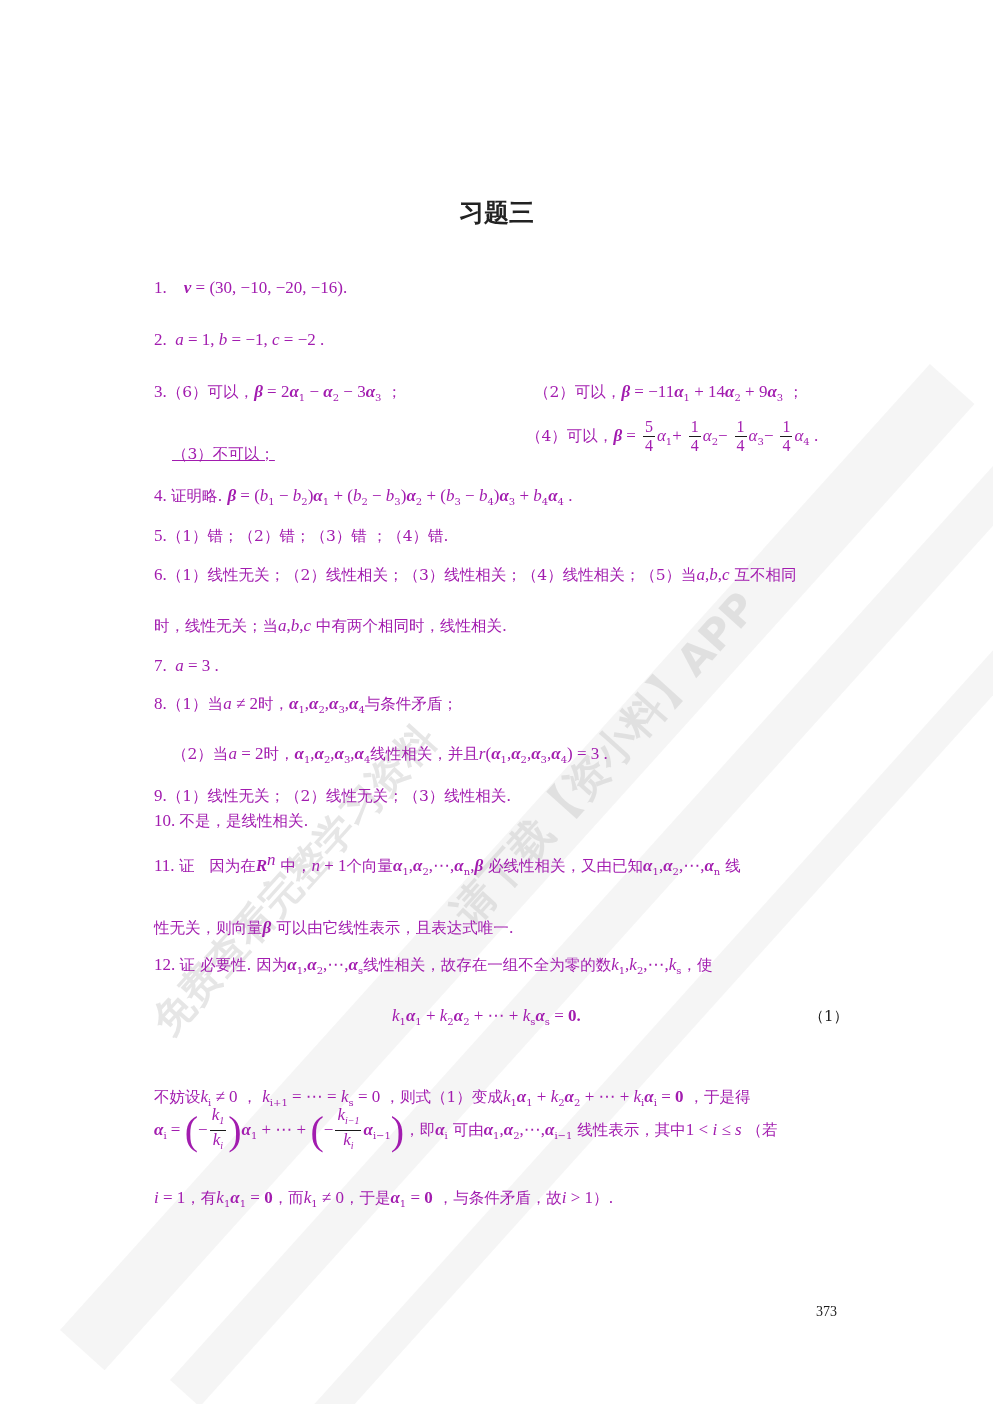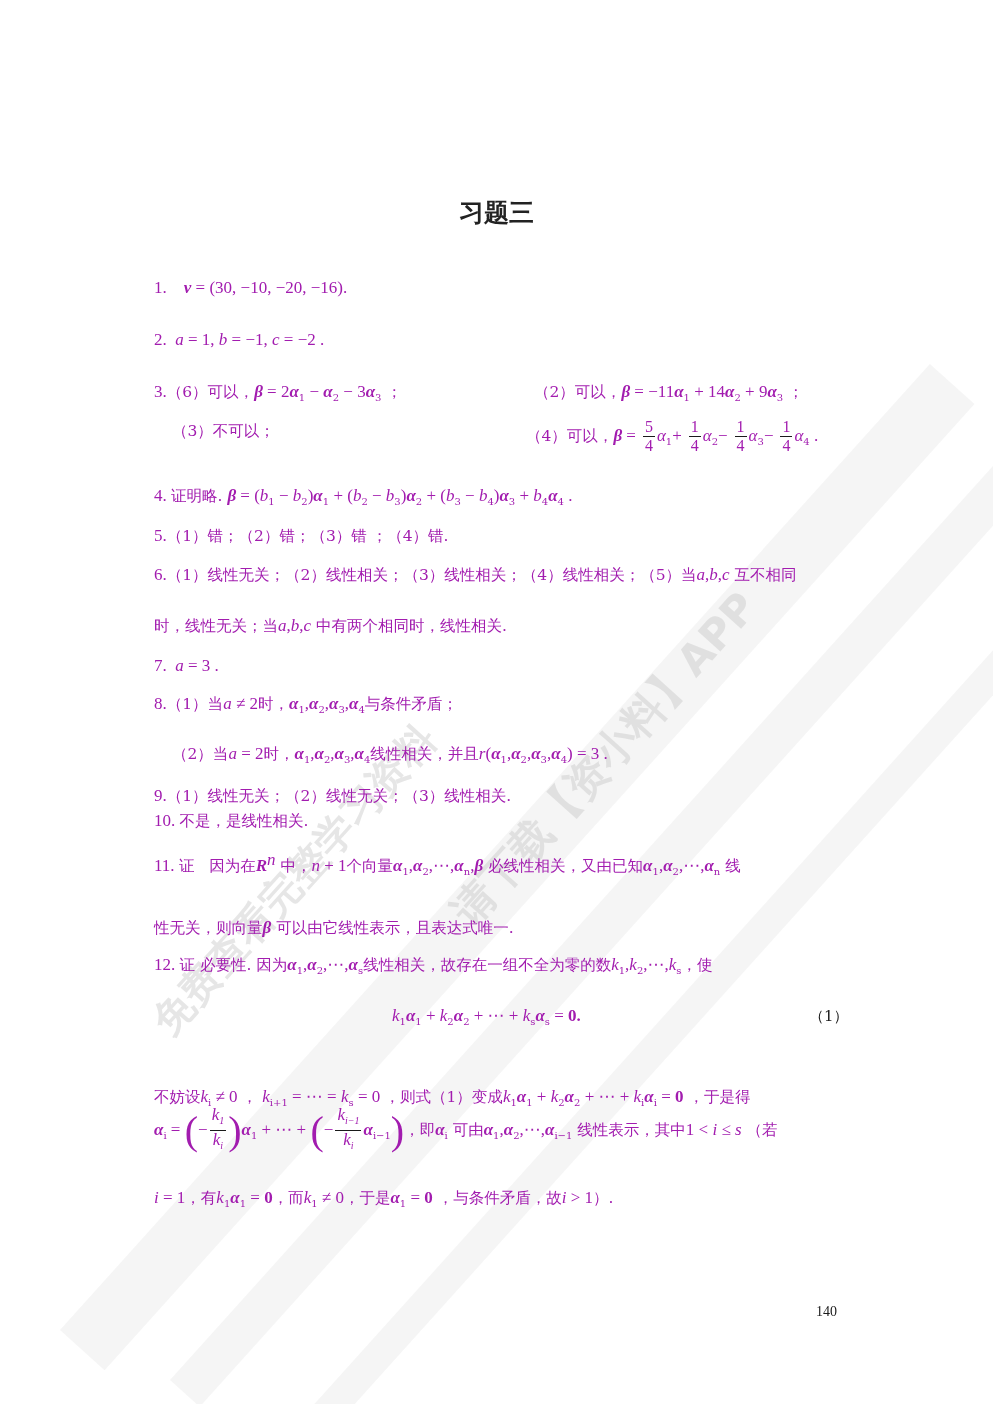--- a/index.html
+++ b/index.html
@@ -57,21 +57,21 @@
 <div class="line" style="top:330px;">
   <span class="mn">2.&nbsp;&nbsp;</span><span class="m">a</span><span class="mn"> = 1, </span><span class="m">b</span><span class="mn"> = −1, </span><span class="m">c</span><span class="mn"> = −2 .</span>
 </div>
 
 <div class="line" style="top:382px;">
   <span class="mn">3.</span><span>（6）可以，</span><span class="mb">β</span><span class="mn"> = 2</span><span class="mb">α</span><sub>1</sub><span class="mn"> − </span><span class="mb">α</span><sub>2</sub><span class="mn"> − 3</span><span class="mb">α</span><sub>3</sub><span> ；</span>
 </div>
 <div class="line" style="top:382px;left:526px;margin-left:8px;">
   <span>（2）可以，</span><span class="mb">β</span><span class="mn"> = −11</span><span class="mb">α</span><sub>1</sub><span class="mn"> + 14</span><span class="mb">α</span><sub>2</sub><span class="mn"> + 9</span><span class="mb">α</span><sub>3</sub><span> ；</span>
 </div>
-<div class="line" style="top:421px;left:172px;">（3）不可以；</div>
+<div class="line" style="top:444px;left:172px;text-decoration:underline;">（3）不可以；</div>
 <div class="line" style="top:418px;left:526px;">
   <span>（4）可以，</span><span class="mb">β</span><span class="mn"> =</span>
   <span class="frac"><span class="num">5</span><span>4</span></span><span class="m">α</span><sub>1</sub><span class="mn">+</span>
   <span class="frac"><span class="num">1</span><span>4</span></span><span class="m">α</span><sub>2</sub><span class="mn">−</span>
   <span class="frac"><span class="num">1</span><span>4</span></span><span class="m">α</span><sub>3</sub><span class="mn">−</span>
   <span class="frac"><span class="num">1</span><span>4</span></span><span class="m">α</span><sub>4</sub><span class="mn"> .</span>
 </div>
 
 <div class="line" style="top:486px;">
   <span class="mn">4.&nbsp;</span><span>证明略.</span>&nbsp;<span class="mb">β</span><span class="mn"> = (</span><span class="m">b</span><sub>1</sub><span class="mn"> − </span><span class="m">b</span><sub>2</sub><span class="mn">)</span><span class="mb">α</span><sub>1</sub><span class="mn"> + (</span><span class="m">b</span><sub>2</sub><span class="mn"> − </span><span class="m">b</span><sub>3</sub><span class="mn">)</span><span class="mb">α</span><sub>2</sub><span class="mn"> + (</span><span class="m">b</span><sub>3</sub><span class="mn"> − </span><span class="m">b</span><sub>4</sub><span class="mn">)</span><span class="mb">α</span><sub>3</sub><span class="mn"> + </span><span class="m">b</span><sub>4</sub><span class="mb">α</span><sub>4</sub><span class="mn"> .</span>
@@ -127,13 +127,13 @@
 </div>
 
 <div class="line" style="top:1106px;">
   <span class="mb">α</span><sub>i</sub><span class="mn"> = </span><span class="big-paren">(</span><span class="mn">−</span><span class="frac"><span class="num m">k<sub>1</sub></span><span class="m">k<sub>i</sub></span></span><span class="big-paren">)</span><span class="mb">α</span><sub>1</sub><span class="mn"> + ⋯ + </span><span class="big-paren">(</span><span class="mn">−</span><span class="frac"><span class="num m">k<sub>i−1</sub></span><span class="m">k<sub>i</sub></span></span><span class="mb">α</span><sub>i−1</sub><span class="big-paren">)</span><span>，即</span><span class="mb">α</span><sub>i</sub>&nbsp;<span>可由</span><span class="mb">α</span><sub>1</sub><span class="mn">,</span><span class="mb">α</span><sub>2</sub><span class="mn">,⋯,</span><span class="mb">α</span><sub>i−1</sub>&nbsp;<span>线性表示，其中</span><span class="mn">1 &lt; </span><span class="m">i</span><span class="mn"> ≤ </span><span class="m">s</span>&nbsp;<span>（若</span>
 </div>
 
 <div class="line" style="top:1188px;">
   <span class="m">i</span><span class="mn"> = 1</span><span>，有</span><span class="m">k</span><sub>1</sub><span class="mb">α</span><sub>1</sub><span class="mn"> = </span><b class="mn">0</b><span>，而</span><span class="m">k</span><sub>1</sub><span class="mn"> ≠ 0</span><span>，于是</span><span class="mb">α</span><sub>1</sub><span class="mn"> = </span><b class="mn">0</b>&nbsp;<span>，与条件矛盾，故</span><span class="m">i</span><span class="mn"> &gt; 1</span><span>）.</span>
 </div>
 
-<div class="page-number">140</div>
+<div class="page-number">373</div>
 
 </body></html>

